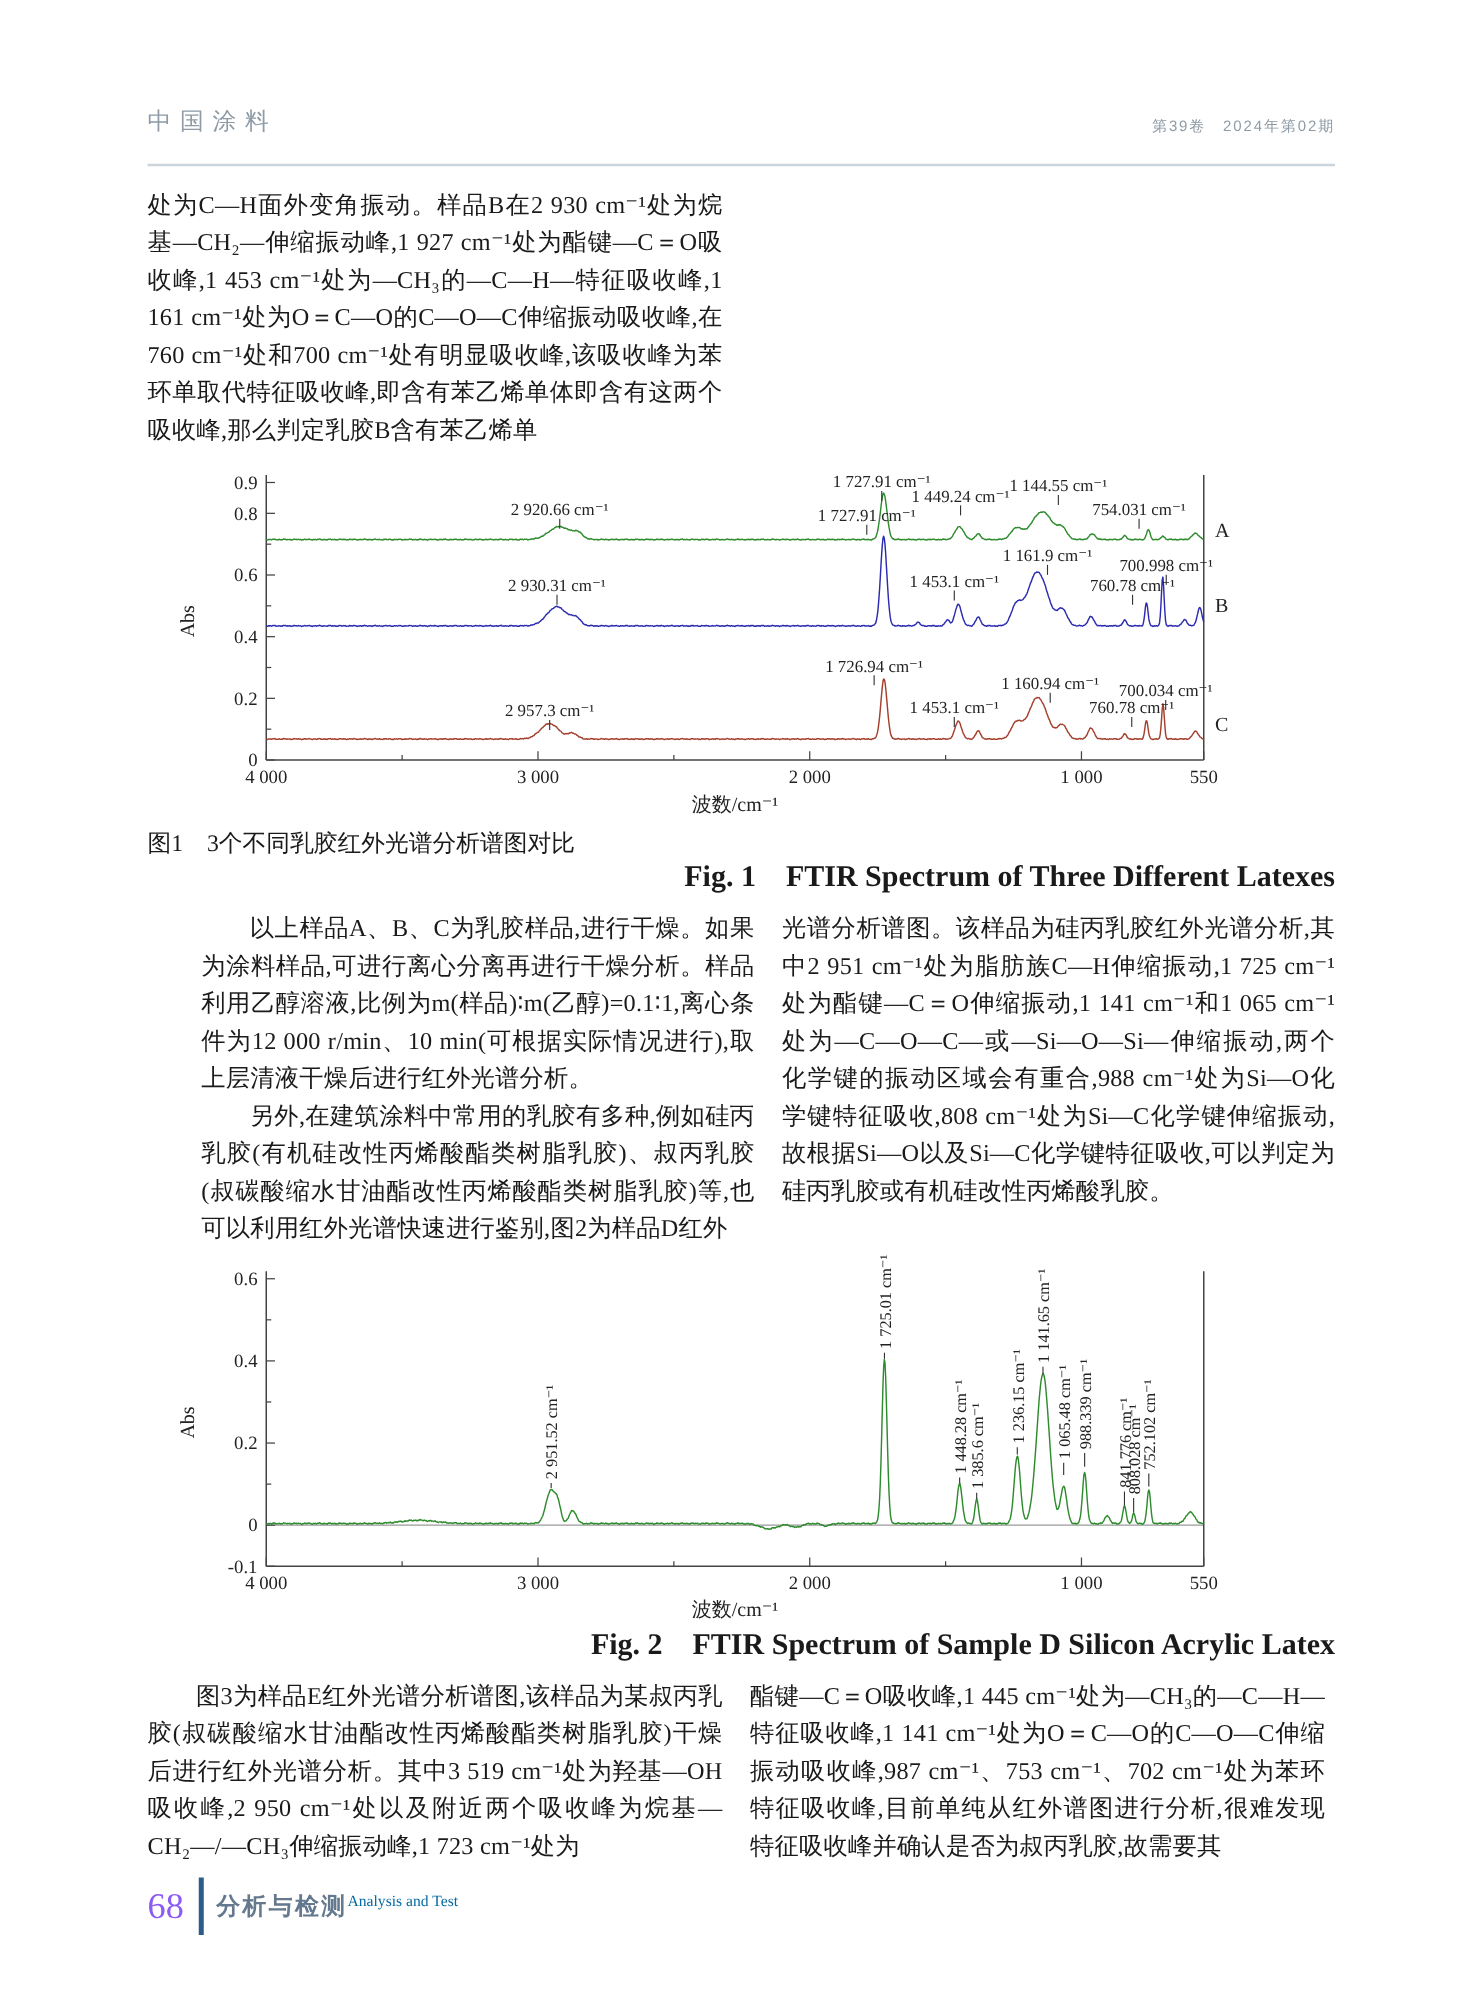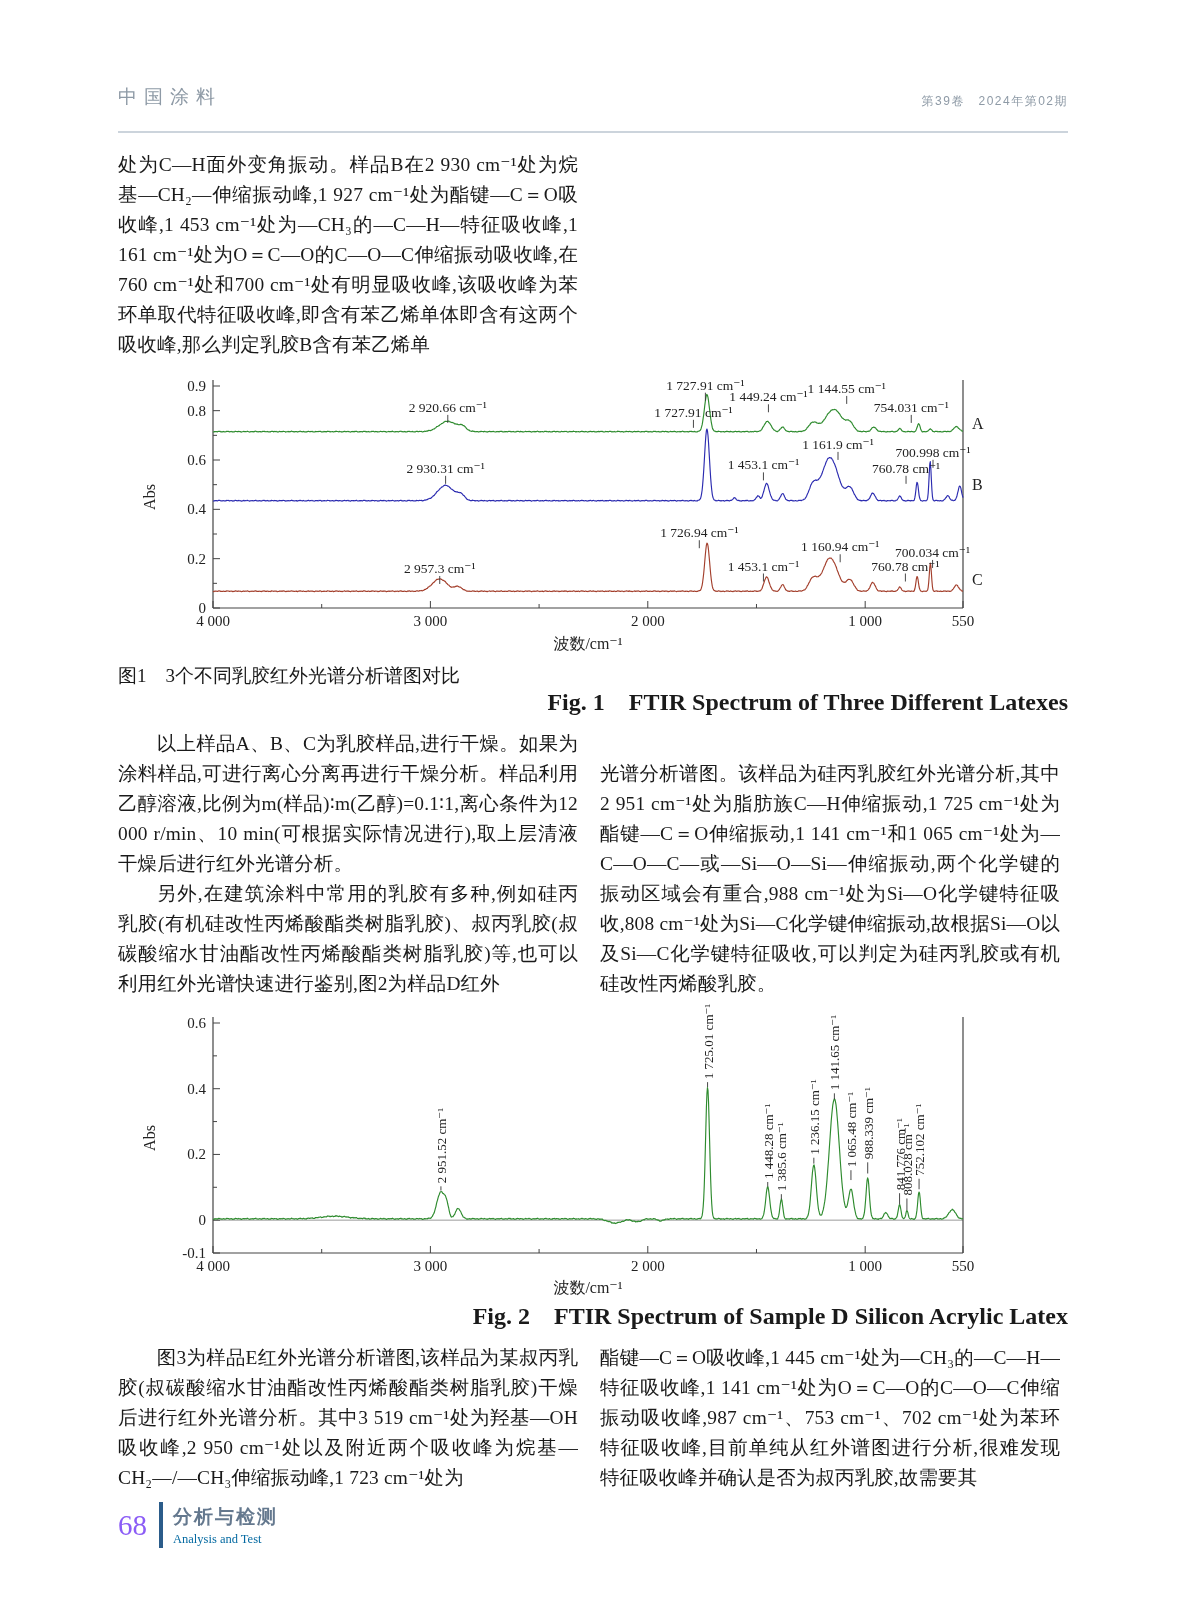--- a/index.html
+++ b/index.html
@@ -6,32 +6,32 @@
   .page{
     position:relative;width:1187px;height:1600px;background:#ffffff;
     overflow:hidden;font-family:"Liberation Serif","DejaVu Serif",serif;color:#1a1a1a;
   }
   .content{position:absolute;left:118px;top:84px;width:950px;}
   .pagehead{display:flex;justify-content:space-between;align-items:flex-end;
     font-family:"Liberation Sans","DejaVu Sans",sans-serif;color:#8e9aa6;
     border-bottom:2px solid #ccd4dc;padding-bottom:21px;}
   .journal{font-size:19px;letter-spacing:7px;}
   .issue{font-size:12px;letter-spacing:1.5px;}
-  .cols{display:flex;gap:22px;margin-top:17px;align-items:flex-end;}
+  .cols{display:flex;gap:22px;margin-top:17px;}
   .col{width:460px;}
   .col p{margin:0;font-size:19.4px;line-height:30px;text-align:justify;
     text-justify:inter-ideograph;letter-spacing:0.2px;}
   .col p.indent{text-indent:2em;}
   .figure{margin-top:12px;}
   .figcap-zh{margin-top:2px;text-align:left;font-weight:normal;font-size:19px;line-height:27px;}
   .figcap-en{text-align:right;font-weight:bold;font-size:24px;line-height:26px;}
   .pagefoot{position:absolute;left:118px;top:1502px;display:flex;align-items:center;}
   .pageno{font-size:29px;color:#8b5cf6;font-family:"Liberation Serif",serif;}
   .footbar{width:4px;height:46px;background:#2b5c8a;margin:0 10px 0 12px;}
-  .footsec{display:flex;flex-direction:column;justify-content:space-between;}
+  .footsec{display:flex;justify-content:space-between;}
   .footsec .zh{font-family:"Liberation Sans","DejaVu Sans",sans-serif;font-weight:bold;
     font-size:19px;color:#64788e;letter-spacing:2px;}
   .footsec .en{font-family:"Liberation Serif",serif;font-size:12.5px;color:#0369a1;margin-top:2px;}
   svg{display:block;}
   svg text{font-family:"Liberation Serif","DejaVu Serif",serif;fill:#222;}
 </style>
 </head>
 <body>
 
 <div class="page">
@@ -130,21 +130,21 @@
             <text x="787.3913043478261" y="198.50666666666666" text-anchor="middle" font-size="13.5">760.78 cm⁻¹</text>
             <line x1="787.3913043478261" y1="201.50666666666666" x2="787.3913043478261" y2="209.50666666666666" stroke="#333" stroke-width="0.9"></line>
             <text x="814.5652173913044" y="184.94" text-anchor="middle" font-size="13.5">700.034 cm⁻¹</text>
             <line x1="814.5652173913044" y1="187.94" x2="814.5652173913044" y2="195.94" stroke="#333" stroke-width="0.9"></line>
           </g>
         </svg>
       </div>
     <div class="figcap-zh">图1　3个不同乳胶红外光谱分析谱图对比</div>
     <div class="figcap-en">Fig. 1　FTIR Spectrum of Three Different Latexes</div>
 
-    <div class="cols" style="margin-top:14px;">
+    <div class="cols" style="margin-top:14px;margin-left:43px;">
       <div class="col">
         <p class="indent">以上样品A、B、C为乳胶样品,进行干燥。如果为涂料样品,可进行离心分离再进行干燥分析。样品利用乙醇溶液,比例为m(样品)∶m(乙醇)=0.1∶1,离心条件为12 000 r/min、10 min(可根据实际情况进行),取上层清液干燥后进行红外光谱分析。</p>
         <p class="indent">另外,在建筑涂料中常用的乳胶有多种,例如硅丙乳胶(有机硅改性丙烯酸酯类树脂乳胶)、叔丙乳胶(叔碳酸缩水甘油酯改性丙烯酸酯类树脂乳胶)等,也可以利用红外光谱快速进行鉴别,图2为样品D红外</p>
       </div>
       <div class="col">
         <p>光谱分析谱图。该样品为硅丙乳胶红外光谱分析,其中2 951 cm⁻¹处为脂肪族C—H伸缩振动,1 725 cm⁻¹处为酯键—C＝O伸缩振动,1 141 cm⁻¹和1 065 cm⁻¹处为—C—O—C—或—Si—O—Si—伸缩振动,两个化学键的振动区域会有重合,988 cm⁻¹处为Si—O化学键特征吸收,808 cm⁻¹处为Si—C化学键伸缩振动,故根据Si—O以及Si—C化学键特征吸收,可以判定为硅丙乳胶或有机硅改性丙烯酸乳胶。</p>
       </div>
     </div>
 
     <div class="figure" id="fig2" style="margin-top:8px;">

